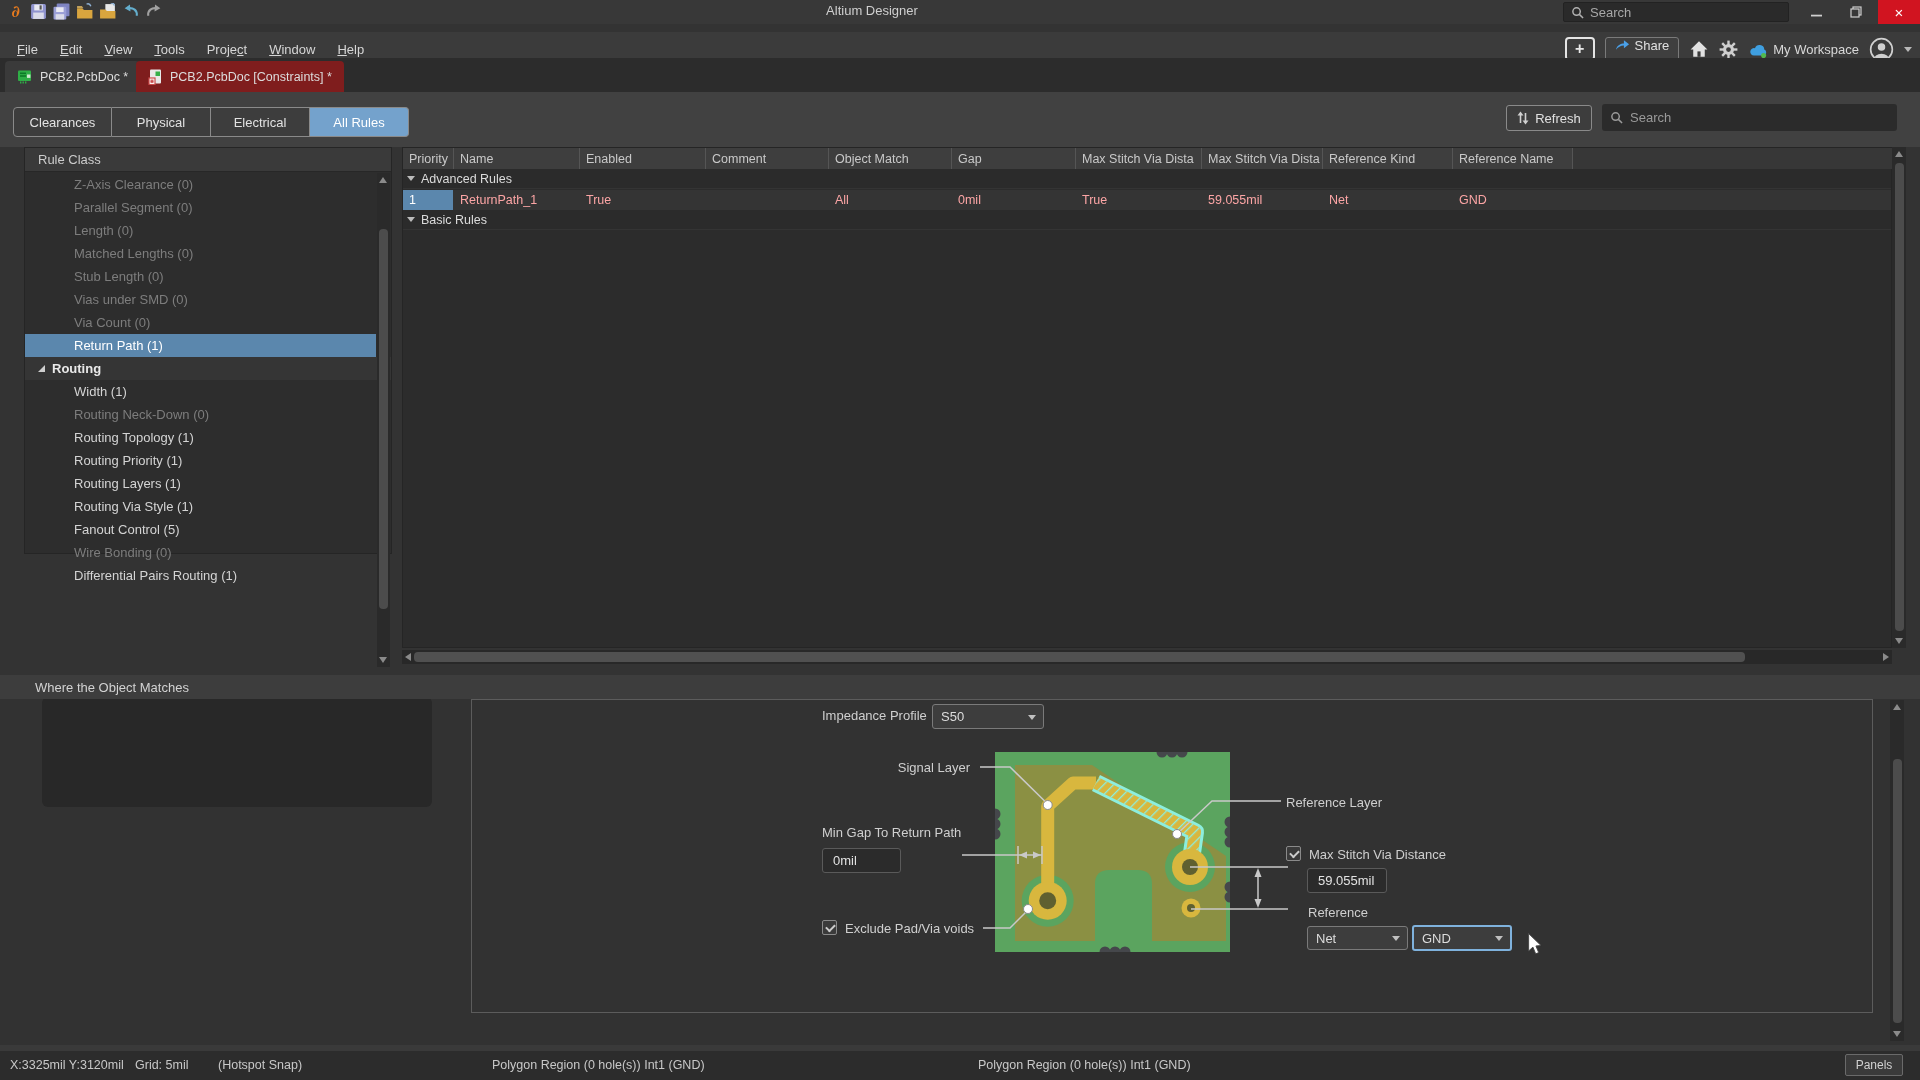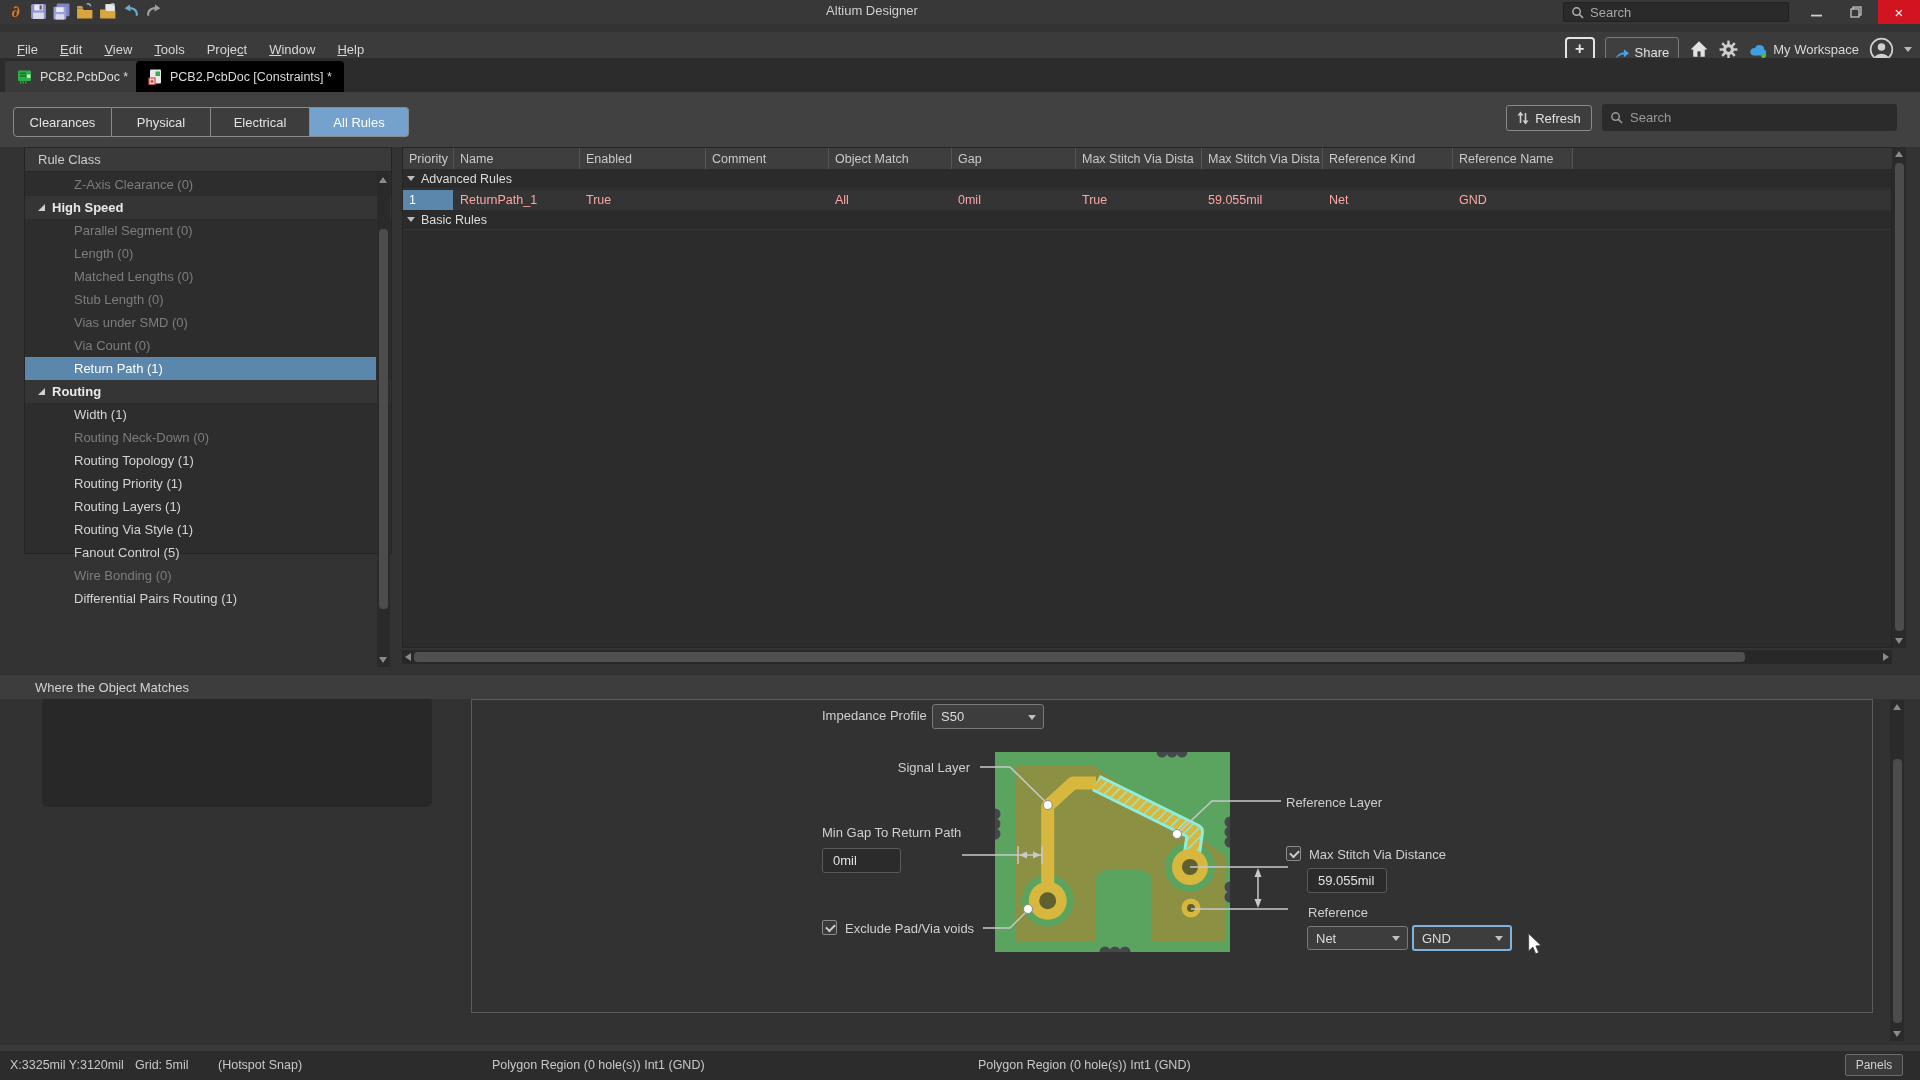--- a/index.html
+++ b/index.html
@@ -21,30 +21,30 @@
 
   
   .menubar { position:absolute; left:0; top:24px; width:1920px; height:34px; background:#3b3b3b;margin-top:8px; }
   .menus { position:absolute; left:8px; top:0; height:34px; display:flex; align-items:center; gap:4px; }
   .menu-item { padding:4px 9px; color:#d6d6d6; font-size:13px; }
   .menu-item u { text-decoration:underline; }
   .mb-right { position:absolute; right:8px; top:0; height:34px; display:flex; align-items:center; gap:10px; }
   .plus-btn { width:30px; height:24px; border:2px solid #e4e4e4; border-radius:4px; background:#3c3c3c;
               color:#e8e8e8; font-size:16px; display:flex; align-items:center; justify-content:center; font-weight:bold; }
   .share-btn { height:24px; border:1px solid #7a7a7a; border-radius:3px; background:#3f3f3f; display:flex;
-               align-items:flex-end; gap:5px; padding:0 9px; color:#e0e0e0; }
+               align-items:flex-start; gap:5px; padding:0 9px; color:#e0e0e0; }
   .ws { display:flex; align-items:center; gap:5px; color:#d8d8d8; }
   .caret-sm { width:0; height:0; border-left:4px solid transparent; border-right:4px solid transparent; border-top:5px solid #b8b8b8; }
 
   
   .tabrow { position:absolute; left:0; top:58px; width:1920px; height:34px; background:#2c2c2c; }
   .doctab { position:absolute; top:3px; height:31px; display:flex; align-items:center; gap:7px; padding:0 12px;
             border-radius:4px 4px 0 0; font-size:12.5px; color:#dcdcdc; }
   .doctab.inactive { background:#3a3a3a; }
-  .doctab.active { background:#000000; }
+  .doctab.active { background:#7f1d1d; }
 
   
   .toolbar { position:absolute; left:0; top:92px; width:1920px; height:55px; background:#414141; }
   .filters { position:absolute; left:13px; top:15px; display:flex; }
   .fbtn { width:99px; height:30px; background:#3d3d3d; border:1px solid #8a8a8a; border-left-width:0;
           display:flex; align-items:center; justify-content:center; color:#e2e2e2; }
   .fbtn:first-child { border-left-width:1px; border-radius:4px 0 0 4px; }
   .fbtn.active { background:#74a2cc; color:#fff; border-radius:0 4px 4px 0; }
   .refresh-btn { position:absolute; left:1506px; top:13px; width:86px; height:26px; border:1px solid #8a8a8a;
                  border-radius:3px; background:#3d3d3d; display:flex; align-items:center; justify-content:center; gap:6px; color:#e0e0e0; }
@@ -295,24 +295,20 @@
       </svg>
     <span>Search</span>
   </div>
 </div>
 
 <div class="tree-panel">
   <div class="tree-header">Rule Class</div>
   <div class="tree-body">
     <div class="tree-row" data-state="disabled">
         <span>Z-Axis Clearance (0)</span>
-      </div>
-    <div class="tree-row" data-state="group">
-        <span class="tw"></span>
-        <span>High Speed</span>
       </div>
     <div class="tree-row" data-state="disabled">
         <span>Parallel Segment (0)</span>
       </div>
     <div class="tree-row" data-state="disabled">
         <span>Length (0)</span>
       </div>
     <div class="tree-row" data-state="disabled">
         <span>Matched Lengths (0)</span>
       </div>

